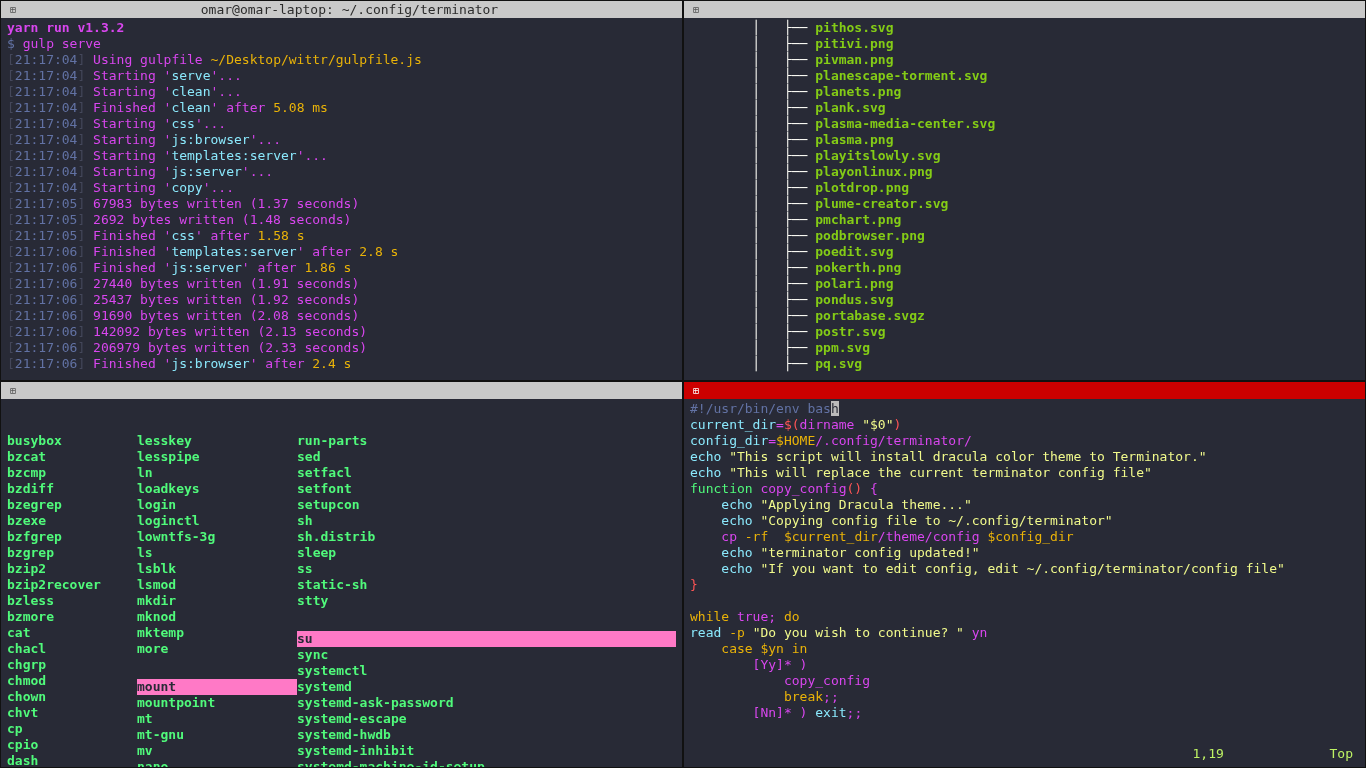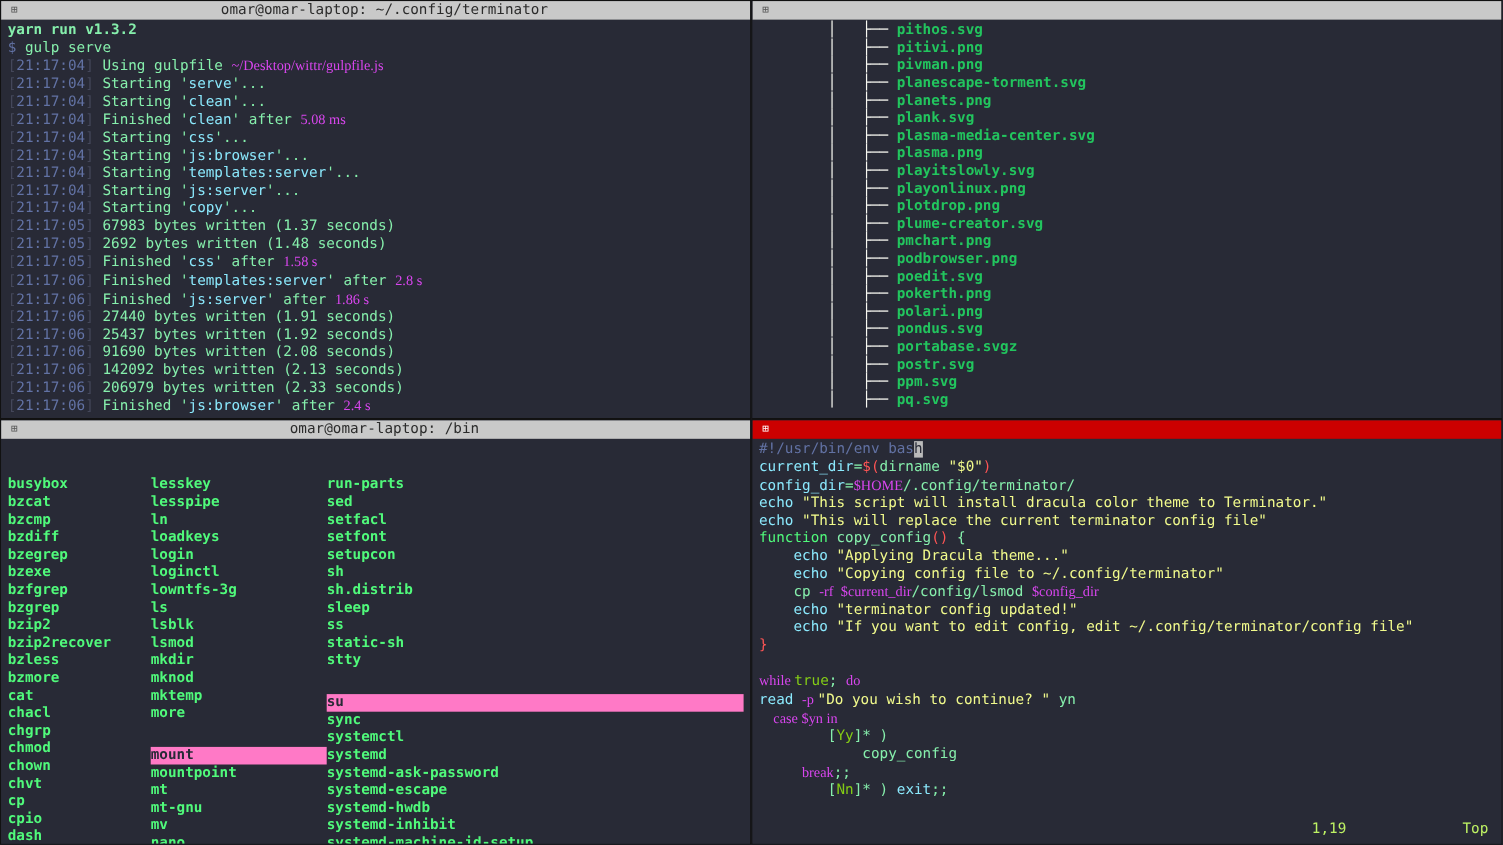--- a/index.html
+++ b/index.html
@@ -57,39 +57,39 @@
     flex: 1;
     padding: 2px 6px;
     line-height: 16px;
     white-space: pre;
     overflow: hidden;
     background: #282a36;
   }
   .dim      { color: #6272a4; }
   .cyan     { color: #8be9fd; text-align: center; }
   .green    { color: #50fa7b; }
-  .orange   { color: #84cc16; }
-  .pink     { color: #d946ef; font-family: Liberation Serif, serif; }
+  .orange   { color: #d946ef; }
+  .pink     { color: #eab308; }
   .red      { color: #ff5555; }
   .yellow   { color: #f1fa8c; }
-  .white    { color: #86efac; }
+  .white    { color: #d946ef; }
   .grey     { color: #44475a; }
   .hlsel    { background: #ff79c6; color: #282a36; margin-top: 22px; }
   .cursor   { background: #bbb; color: #282a36; }
   .bold     { font-weight: bold; }
 
   .cols3 {
     display: grid;
     grid-template-columns: 130px 160px 1fr;
   }
   .col { display: flex; flex-direction: column; }
 
   .filetree .row { display: flex; }
   .filetree .branch { color: #f8f8f2; }
-  .filetree .name { color: #22c55e; font-weight: bold; }
+  .filetree .name { color: #84cc16; font-weight: bold; }
 
   .statusline {
     position: absolute;
     right: 12px;
     bottom: 6px;
     color: #bef264;
     font-size: 13px;
   }
 </style>
 </head>
@@ -130,40 +130,39 @@
   <div class="pane">
     <div class="titlebar">
       <span class="title-icon">⊞</span>
     </div>
     <div class="content filetree" id="tr-content"><div class="row"><span class="branch">        │   ├── </span><span class="name bold">pithos.svg</span></div><div class="row"><span class="branch">        │   ├── </span><span class="name bold">pitivi.png</span></div><div class="row"><span class="branch">        │   ├── </span><span class="name bold">pivman.png</span></div><div class="row"><span class="branch">        │   ├── </span><span class="name bold">planescape-torment.svg</span></div><div class="row"><span class="branch">        │   ├── </span><span class="name bold">planets.png</span></div><div class="row"><span class="branch">        │   ├── </span><span class="name bold">plank.svg</span></div><div class="row"><span class="branch">        │   ├── </span><span class="name bold">plasma-media-center.svg</span></div><div class="row"><span class="branch">        │   ├── </span><span class="name bold">plasma.png</span></div><div class="row"><span class="branch">        │   ├── </span><span class="name bold">playitslowly.svg</span></div><div class="row"><span class="branch">        │   ├── </span><span class="name bold">playonlinux.png</span></div><div class="row"><span class="branch">        │   ├── </span><span class="name bold">plotdrop.png</span></div><div class="row"><span class="branch">        │   ├── </span><span class="name bold">plume-creator.svg</span></div><div class="row"><span class="branch">        │   ├── </span><span class="name bold">pmchart.png</span></div><div class="row"><span class="branch">        │   ├── </span><span class="name bold">podbrowser.png</span></div><div class="row"><span class="branch">        │   ├── </span><span class="name bold">poedit.svg</span></div><div class="row"><span class="branch">        │   ├── </span><span class="name bold">pokerth.png</span></div><div class="row"><span class="branch">        │   ├── </span><span class="name bold">polari.png</span></div><div class="row"><span class="branch">        │   ├── </span><span class="name bold">pondus.svg</span></div><div class="row"><span class="branch">        │   ├── </span><span class="name bold">portabase.svgz</span></div><div class="row"><span class="branch">        │   ├── </span><span class="name bold">postr.svg</span></div><div class="row"><span class="branch">        │   ├── </span><span class="name bold">ppm.svg</span></div><div class="row"><span class="branch">        │   ├── </span><span class="name bold">pq.svg</span></div></div>
   </div>
 
   <div class="pane">
     <div class="titlebar">
       <span class="title-icon">⊞</span>
-      <span class="title-text">omar@omar-laptop: /bin</span>
     </div>
     <div class="content">
       <div class="cols3" id="bl-cols"><div class="col"><span class="green bold">busybox</span><span class="green bold">bzcat</span><span class="green bold">bzcmp</span><span class="green bold">bzdiff</span><span class="green bold">bzegrep</span><span class="green bold">bzexe</span><span class="green bold">bzfgrep</span><span class="green bold">bzgrep</span><span class="green bold">bzip2</span><span class="green bold">bzip2recover</span><span class="green bold">bzless</span><span class="green bold">bzmore</span><span class="green bold">cat</span><span class="green bold">chacl</span><span class="green bold">chgrp</span><span class="green bold">chmod</span><span class="green bold">chown</span><span class="green bold">chvt</span><span class="green bold">cp</span><span class="green bold">cpio</span><span class="green bold">dash</span></div><div class="col"><span class="green bold">lesskey</span><span class="green bold">lesspipe</span><span class="green bold">ln</span><span class="green bold">loadkeys</span><span class="green bold">login</span><span class="green bold">loginctl</span><span class="green bold">lowntfs-3g</span><span class="green bold">ls</span><span class="green bold">lsblk</span><span class="green bold">lsmod</span><span class="green bold">mkdir</span><span class="green bold">mknod</span><span class="green bold">mktemp</span><span class="green bold">more</span><span class="hlsel bold">mount</span><span class="green bold">mountpoint</span><span class="green bold">mt</span><span class="green bold">mt-gnu</span><span class="green bold">mv</span><span class="green bold">nano</span><span class="green bold">nc</span></div><div class="col"><span class="green bold">run-parts</span><span class="green bold">sed</span><span class="green bold">setfacl</span><span class="green bold">setfont</span><span class="green bold">setupcon</span><span class="green bold">sh</span><span class="green bold">sh.distrib</span><span class="green bold">sleep</span><span class="green bold">ss</span><span class="green bold">static-sh</span><span class="green bold">stty</span><span class="hlsel bold">su</span><span class="green bold">sync</span><span class="green bold">systemctl</span><span class="green bold">systemd</span><span class="green bold">systemd-ask-password</span><span class="green bold">systemd-escape</span><span class="green bold">systemd-hwdb</span><span class="green bold">systemd-inhibit</span><span class="green bold">systemd-machine-id-setup</span><span class="green bold">systemd-notify</span></div></div>
     </div>
   </div>
 
   <div class="pane" style="position:relative">
     <div class="titlebar active">
       <span class="title-icon">⊞</span>
     </div>
     <div class="content" id="br-content"><span class="dim">#!/usr/bin/env bas</span><span class="cursor">h</span>
 <span class="cyan">current_dir</span><span class="white">=</span><span class="red">$(</span><span class="white">dirname </span><span class="yellow">"$0"</span><span class="red">)</span>
 <span class="cyan">config_dir</span><span class="white">=</span><span class="pink">$HOME</span><span class="white">/.config/terminator/</span>
 <span class="cyan">echo </span><span class="yellow">"This script will install dracula color theme to Terminator."</span>
 <span class="cyan">echo </span><span class="yellow">"This will replace the current terminator config file"</span>
 <span class="green">function </span><span class="white">copy_config</span><span class="red">()</span><span class="white"> {</span>
 <span class="cyan">    echo </span><span class="yellow">"Applying Dracula theme..."</span>
 <span class="cyan">    echo </span><span class="yellow">"Copying config file to ~/.config/terminator"</span>
-<span class="white">    cp </span><span class="pink">-rf  </span><span class="pink">$current_dir</span><span class="white">/config/lsmod </span><span class="pink">$config_dir</span>
+<span class="white">    cp </span><span class="pink">-rf  </span><span class="pink">$current_dir</span><span class="white">/theme/config </span><span class="pink">$config_dir</span>
 <span class="cyan">    echo </span><span class="yellow">"terminator config updated!"</span>
 <span class="cyan">    echo </span><span class="yellow">"If you want to edit config, edit ~/.config/terminator/config file"</span>
 <span class="red">}</span>
 
 <span class="pink">while </span><span class="orange">true</span><span class="white">; </span><span class="pink">do</span>
 <span class="cyan">read </span><span class="pink">-p </span><span class="yellow">"Do you wish to continue? "</span><span class="white"> yn</span>
 <span class="pink">    case </span><span class="pink">$yn </span><span class="pink">in</span>
 <span class="white">        [</span><span class="orange">Yy</span><span class="white">]* )</span>
 <span class="white">            copy_config</span>
 <span class="pink">            break</span><span class="white">;;</span>

